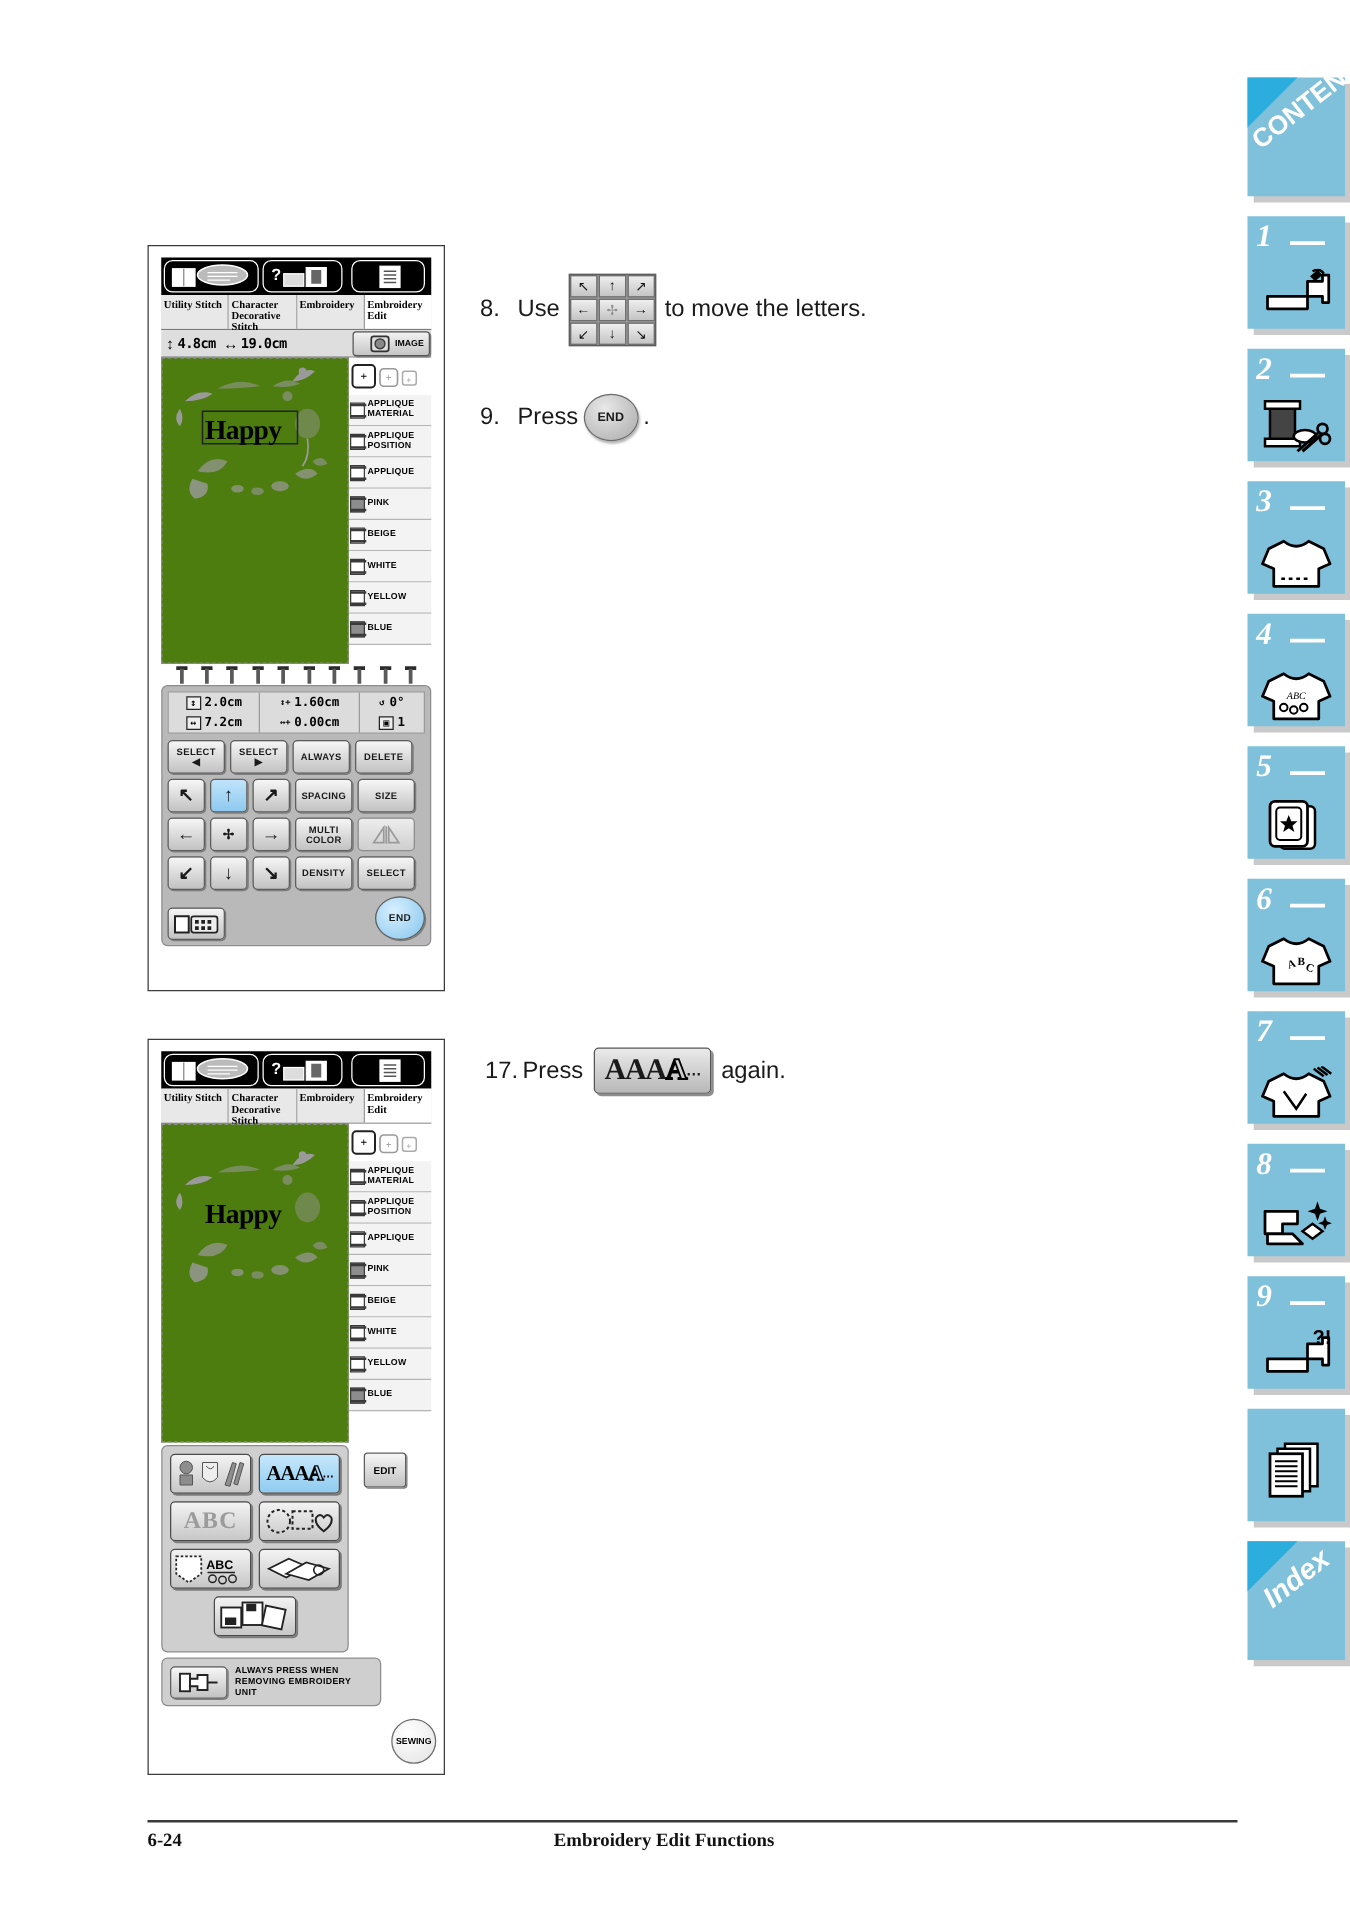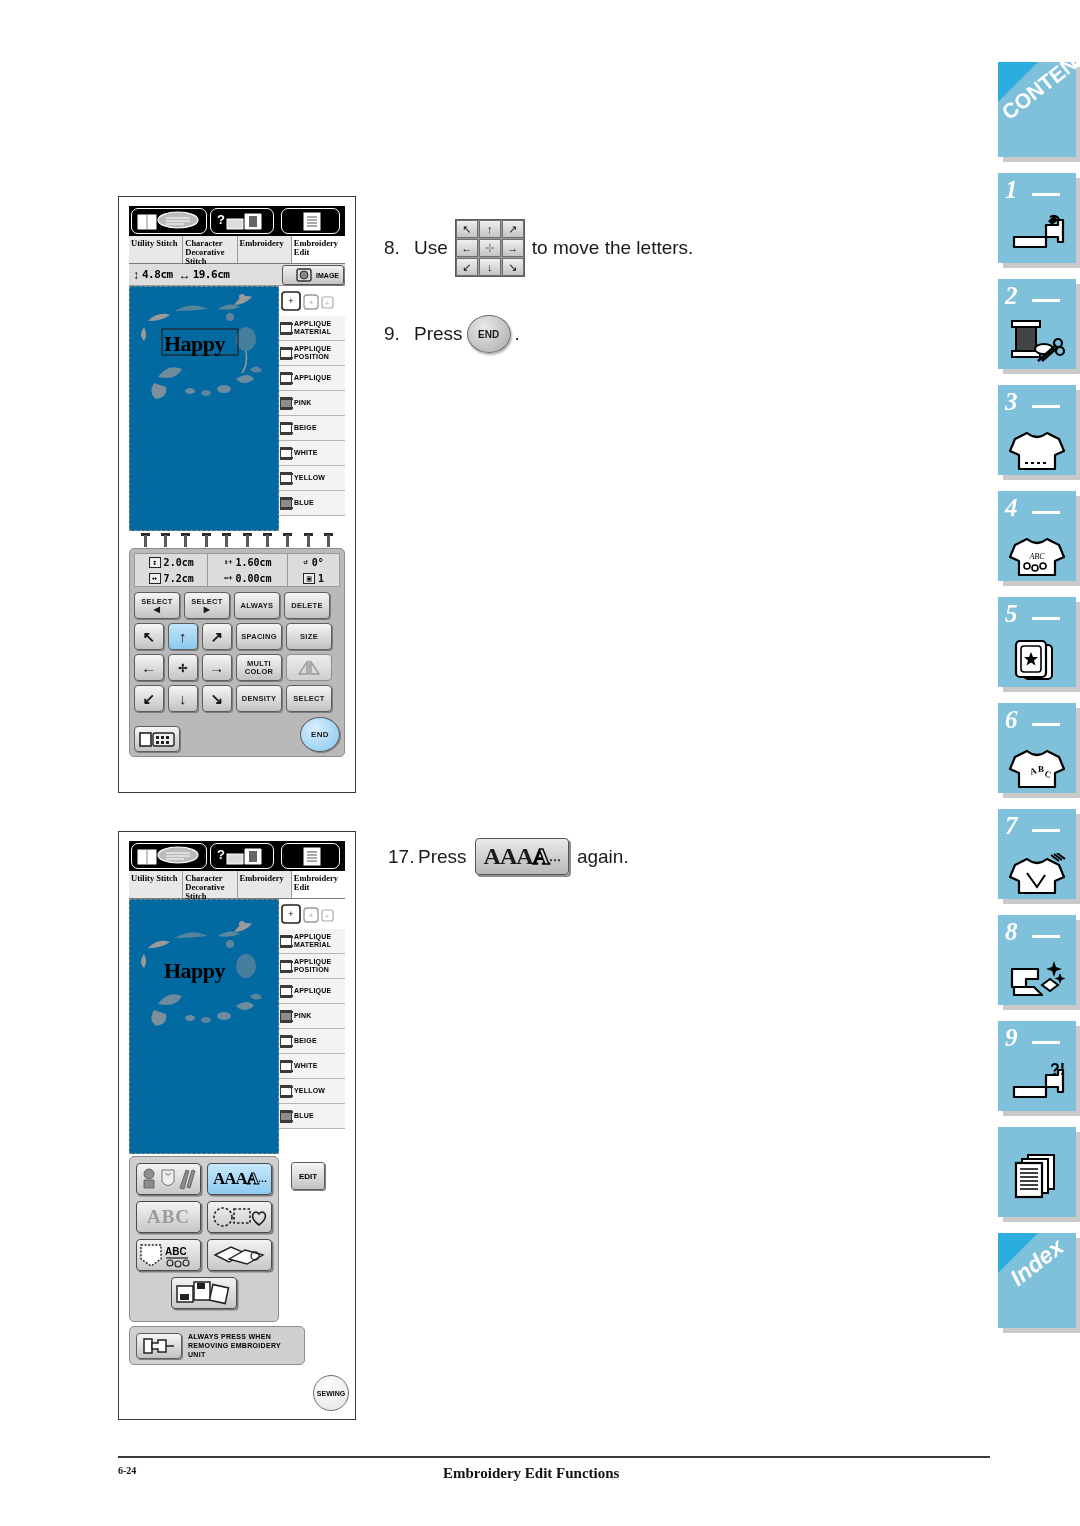--- a/index.html
+++ b/index.html
@@ -99,21 +99,21 @@
     display:flex; align-items:center; justify-content:flex-end;
     font-size:7px; font-weight:bold; padding-right:4px;
     box-shadow:1px 1px 0 #7a7a7a;
   }
 
   
   .workrow { display:flex; }
   .canvas {
     width:150px; height:245px;
     border:1px dashed #8a8a8a;
-    background:#0369a1;
+    background:#4d7c0f;
     position:relative; overflow:hidden;
   }
   #panel-2 .canvas { height:255px; }
   .happy-word {
     position:absolute;
     font-family:"Liberation Serif", serif;
     font-weight:bold; font-size:22px; color:#000;
     letter-spacing:-0.5px;
   }
 
@@ -265,21 +265,21 @@
     box-shadow:2px 2px 0 #8d8d8d;
     padding:4px 8px; margin:0 8px;
     font-family:"Liberation Serif", serif; font-weight:bold; font-size:24px;
     letter-spacing:-1px; display:flex; align-items:baseline;
   }
   .aaabtn .hollow { color:transparent; -webkit-text-stroke:1.5px #000; }
   .aaabtn .dots { font-size:12px; }
 
   
   #footer-rule { position:absolute; left:118px; top:1456px; width:872px; height:2px; background:#3a3a3a; }
-  #footer-page { position:absolute; left:118px; top:1465px; font-size:10px; font-weight:bold; color:#111; font-family:"Liberation Serif", serif;}
+  #footer-page { position:absolute; left:118px; top:1465px; font-size:15px; font-weight:bold; color:#111; font-family:"Liberation Serif", serif;}
   #footer-title { position:absolute; left:443px; top:1465px; font-size:15px; font-weight:bold; color:#111; font-family:"Liberation Serif", serif;}
 </style>
 </head>
 <body>
 
 <div id="side-tabs">
 
   <div class="side-tab" style="height:95px">
     <span class="corner"></span>
     <span class="rot">CONTENTS</span>
@@ -451,21 +451,21 @@
       <div class="tab"><span>Character Decorative Stitch</span></div>
       <div class="tab"><span>Embroidery</span></div>
       <div class="tab active"><span>Embroidery Edit</span></div>
     </div>
 
     <div class="sizebar">
       <span style="font-size:12px;margin-right:3px">↕</span>
       <span class="st">4.8</span>
       <span class="st" style="margin-right:6px">cm</span>
       <span style="font-size:12px;margin-right:2px">↔</span>
-      <span class="st">19.6</span>
+      <span class="st">19.0</span>
       <span class="st">cm</span>
       <div class="imagebtn">
         <svg width="18" height="16" viewBox="0 0 18 16" style="margin-right:3px">
           <rect x="2" y="2" width="14" height="12" rx="2" fill="#ddd" stroke="#333" stroke-width="1.4"></rect>
           <circle cx="9" cy="8" r="4" fill="#888" stroke="#333" stroke-width="1"></circle>
         </svg>
         <span>IMAGE</span>
       </div>
     </div>
 

